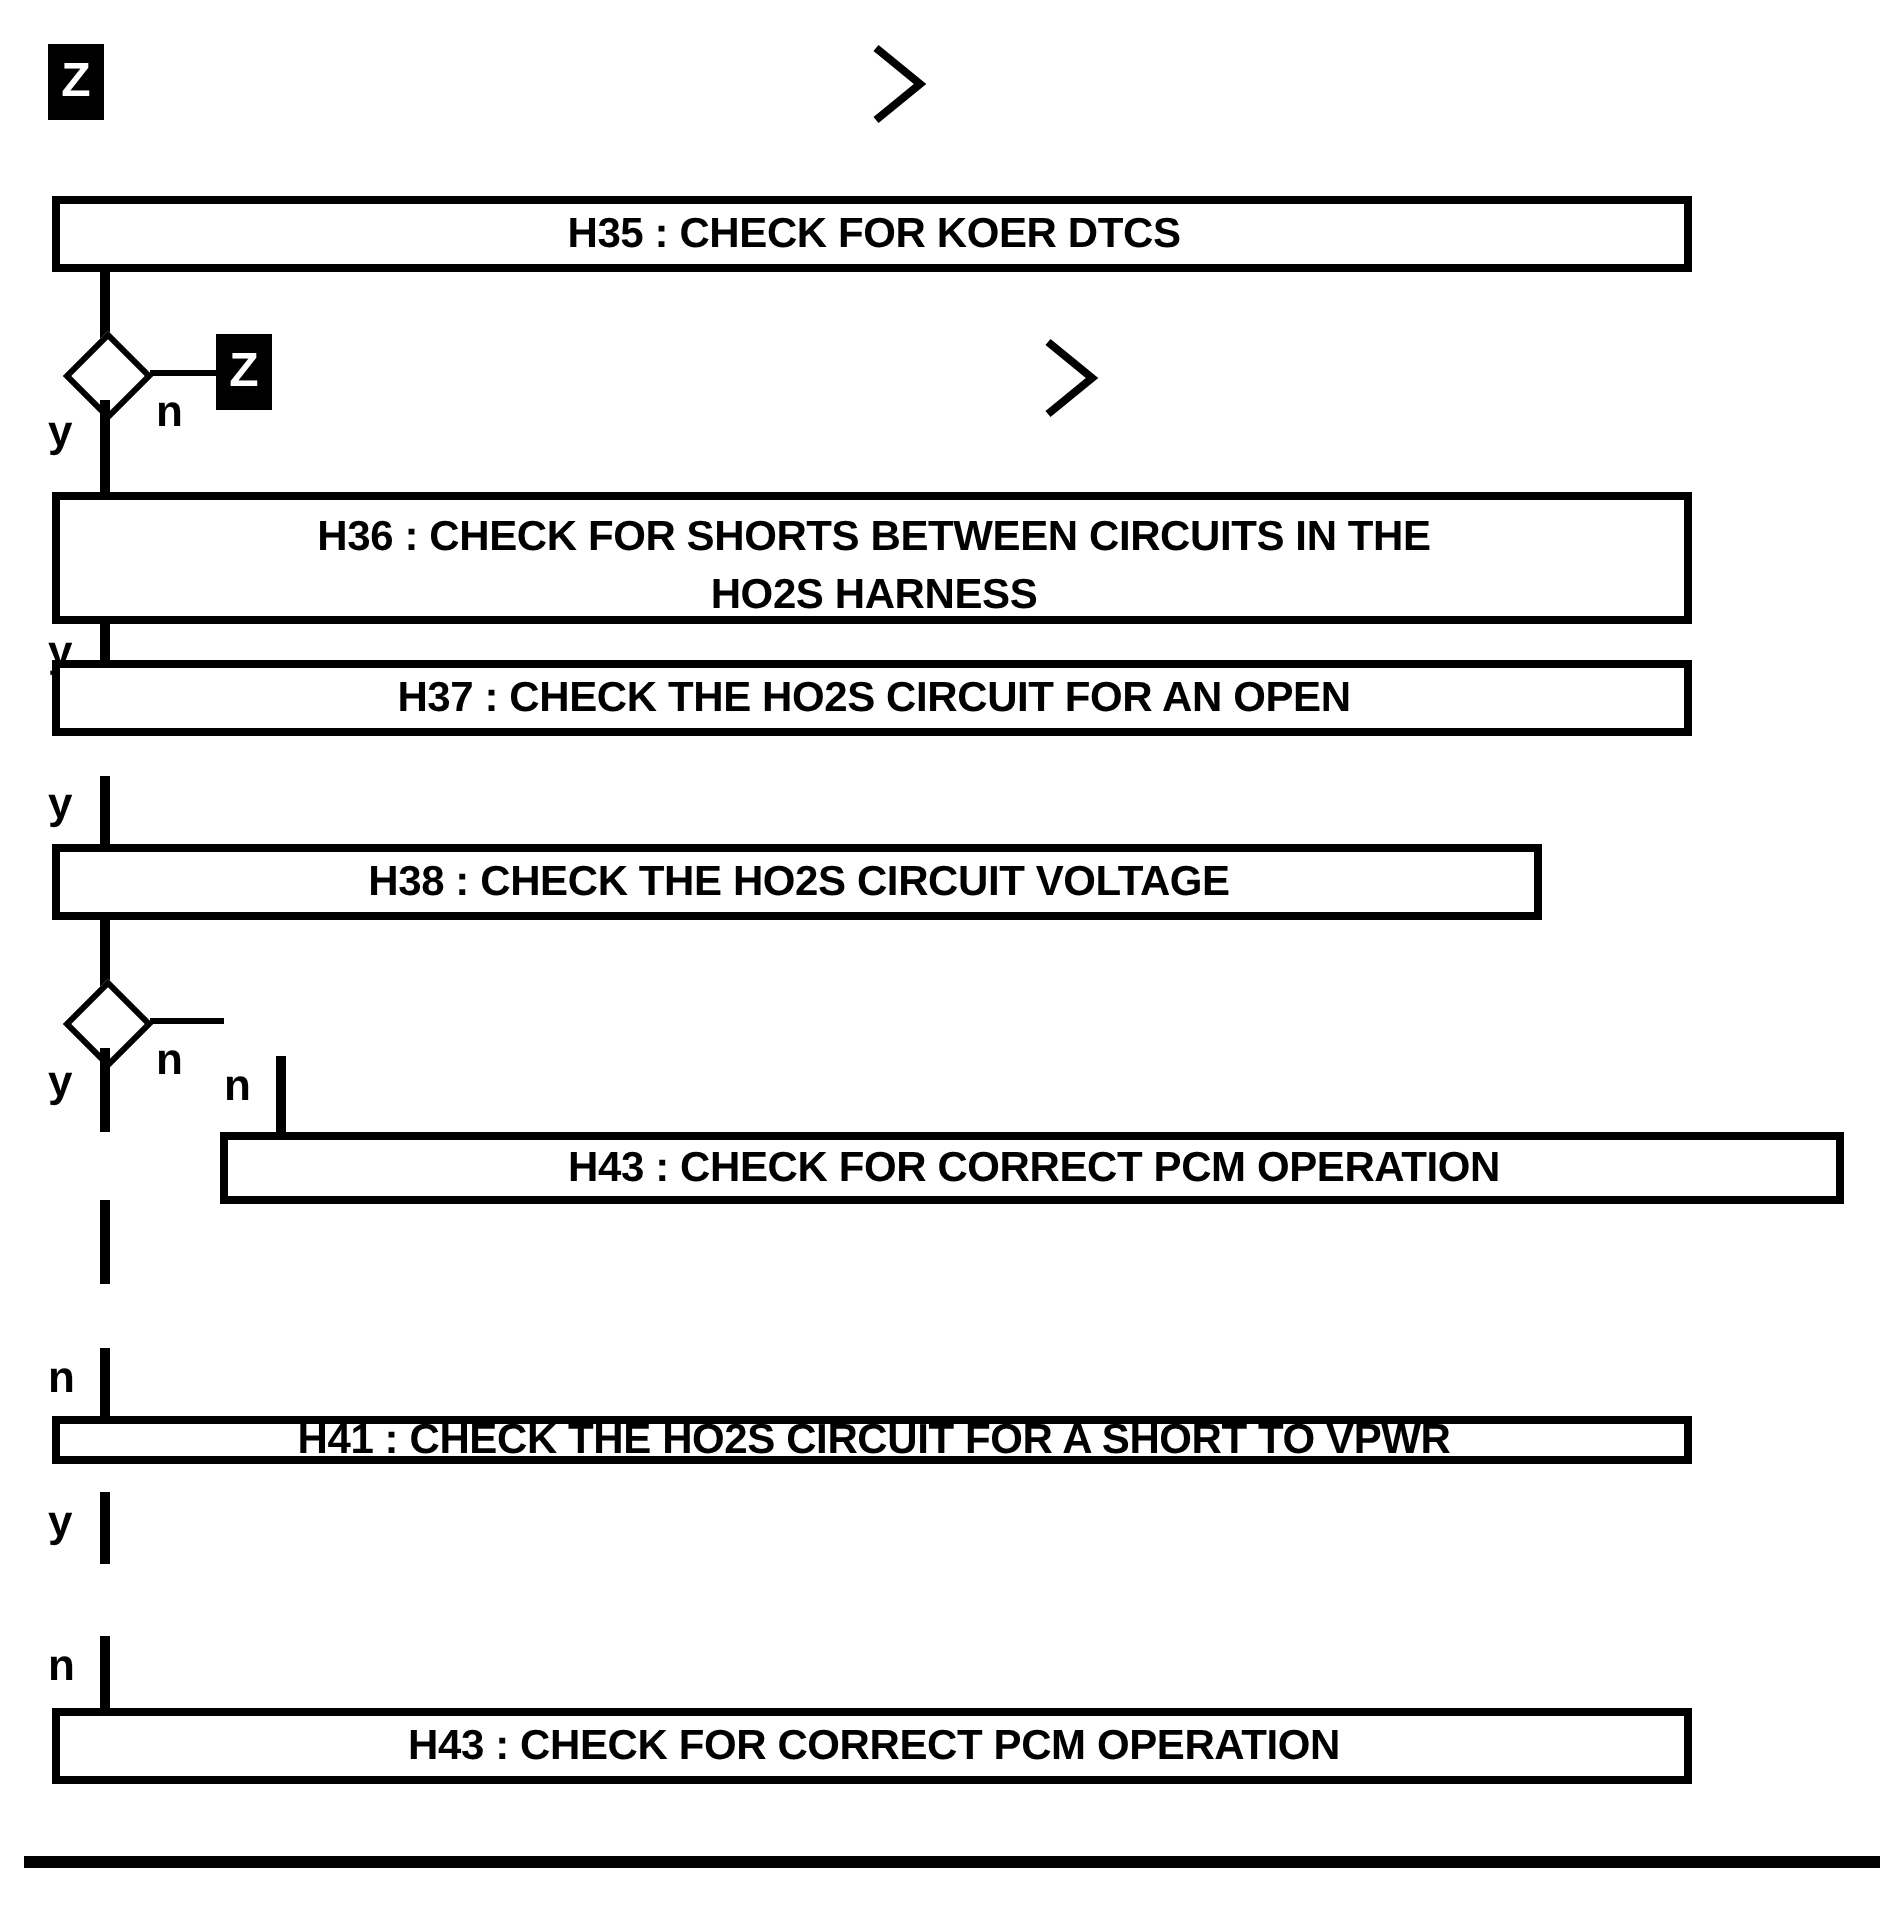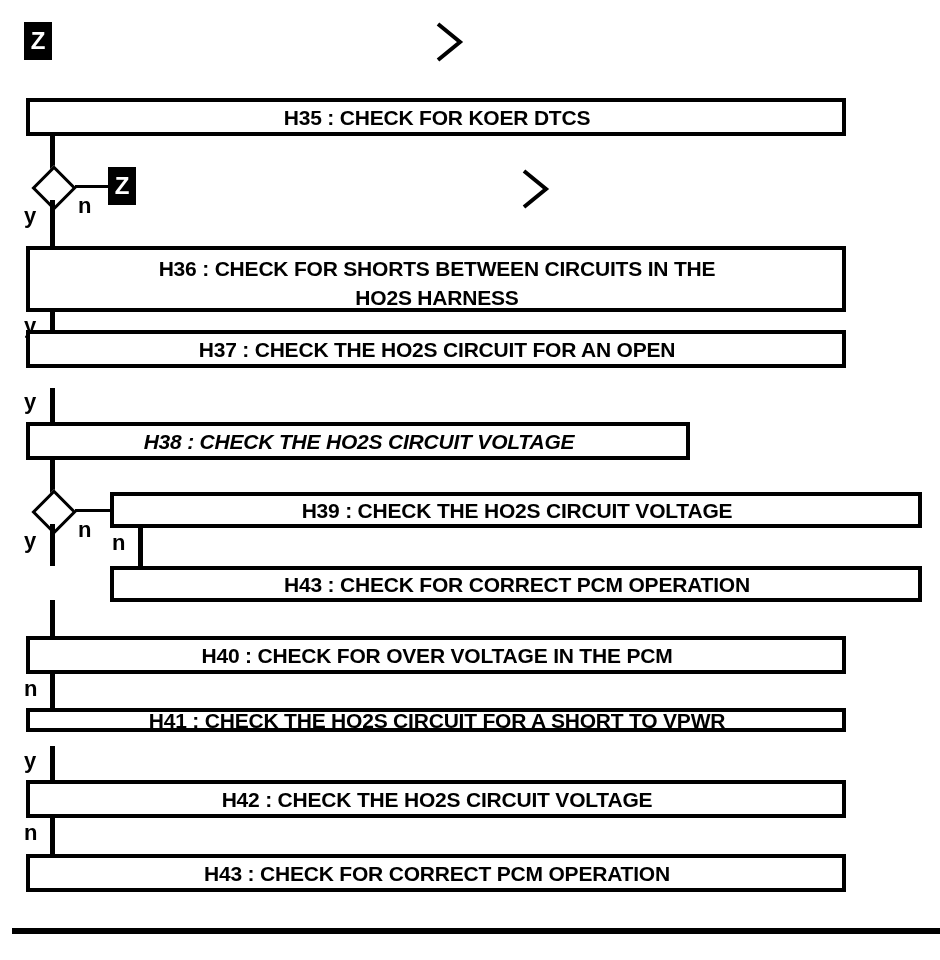--- a/index.html
+++ b/index.html
@@ -150,63 +150,54 @@
   <div class="vline" style="left:50px; top:312px; height:34px;"></div>
   <div class="branch" style="left:24px; top:315px;">y</div>
 
   <div class="node-box" style="left:26px; top:330px; width:820px; height:38px;">
     <div class="node-label">H37 : CHECK THE HO2S CIRCUIT FOR AN OPEN</div>
   </div>
 
   <div class="vline" style="left:50px; top:388px; height:34px;"></div>
   <div class="branch" style="left:24px; top:391px;">y</div>
 
-  <div class="node-box" style="left:26px; top:422px; width:664px; height:38px;font-style:italic;">
+  <div class="node-box" style="left:26px; top:422px; width:745px; height:38px;">
     <div class="node-label">H38 : CHECK THE HO2S CIRCUIT VOLTAGE</div>
   </div>
 
   <div class="vline" style="left:50px; top:460px; height:36px;"></div>
 
   <div class="diamond" style="left:38px; top:496px;"></div>
 
   <div class="thinline" style="left:75px; top:509px; width:37px;"></div>
   <div class="branch" style="left:78px; top:519px;">n</div>
 
-  <div class="node-box" style="left:110px; top:492px; width:812px; height:36px;">
-    <div class="node-label">H39 : CHECK THE HO2S CIRCUIT VOLTAGE</div>
-  </div>
 
   <div class="vline" style="left:138px; top:528px; height:38px;"></div>
   <div class="branch" style="left:112px; top:532px;">n</div>
 
   <div class="node-box" style="left:110px; top:566px; width:812px; height:36px;">
     <div class="node-label">H43 : CHECK FOR CORRECT PCM OPERATION</div>
   </div>
 
   <div class="vline" style="left:50px; top:524px; height:42px;"></div>
   <div class="branch" style="left:24px; top:530px;">y</div>
   <div class="vline" style="left:50px; top:600px; height:42px;"></div>
 
-  <div class="node-box" style="left:26px; top:636px; width:820px; height:38px;">
-    <div class="node-label">H40 : CHECK FOR OVER VOLTAGE IN THE PCM</div>
-  </div>
 
   <div class="vline" style="left:50px; top:674px; height:36px;"></div>
   <div class="branch" style="left:24px; top:678px;">n</div>
 
   <div class="node-box" style="left:26px; top:708px; width:820px; height:24px;">
     <div class="node-label">H41 : CHECK THE HO2S CIRCUIT FOR A SHORT TO VPWR</div>
   </div>
 
   <div class="vline" style="left:50px; top:746px; height:36px;"></div>
   <div class="branch" style="left:24px; top:750px;">y</div>
 
-  <div class="node-box" style="left:26px; top:780px; width:820px; height:38px;">
-    <div class="node-label">H42 : CHECK THE HO2S CIRCUIT VOLTAGE</div>
-  </div>
 
   <div class="vline" style="left:50px; top:818px; height:36px;"></div>
   <div class="branch" style="left:24px; top:822px;">n</div>
 
   <div class="node-box" style="left:26px; top:854px; width:820px; height:38px;">
     <div class="node-label">H43 : CHECK FOR CORRECT PCM OPERATION</div>
   </div>
 
   <div class="footer-rule" style="left:12px; top:928px; width:928px;"></div>
 

